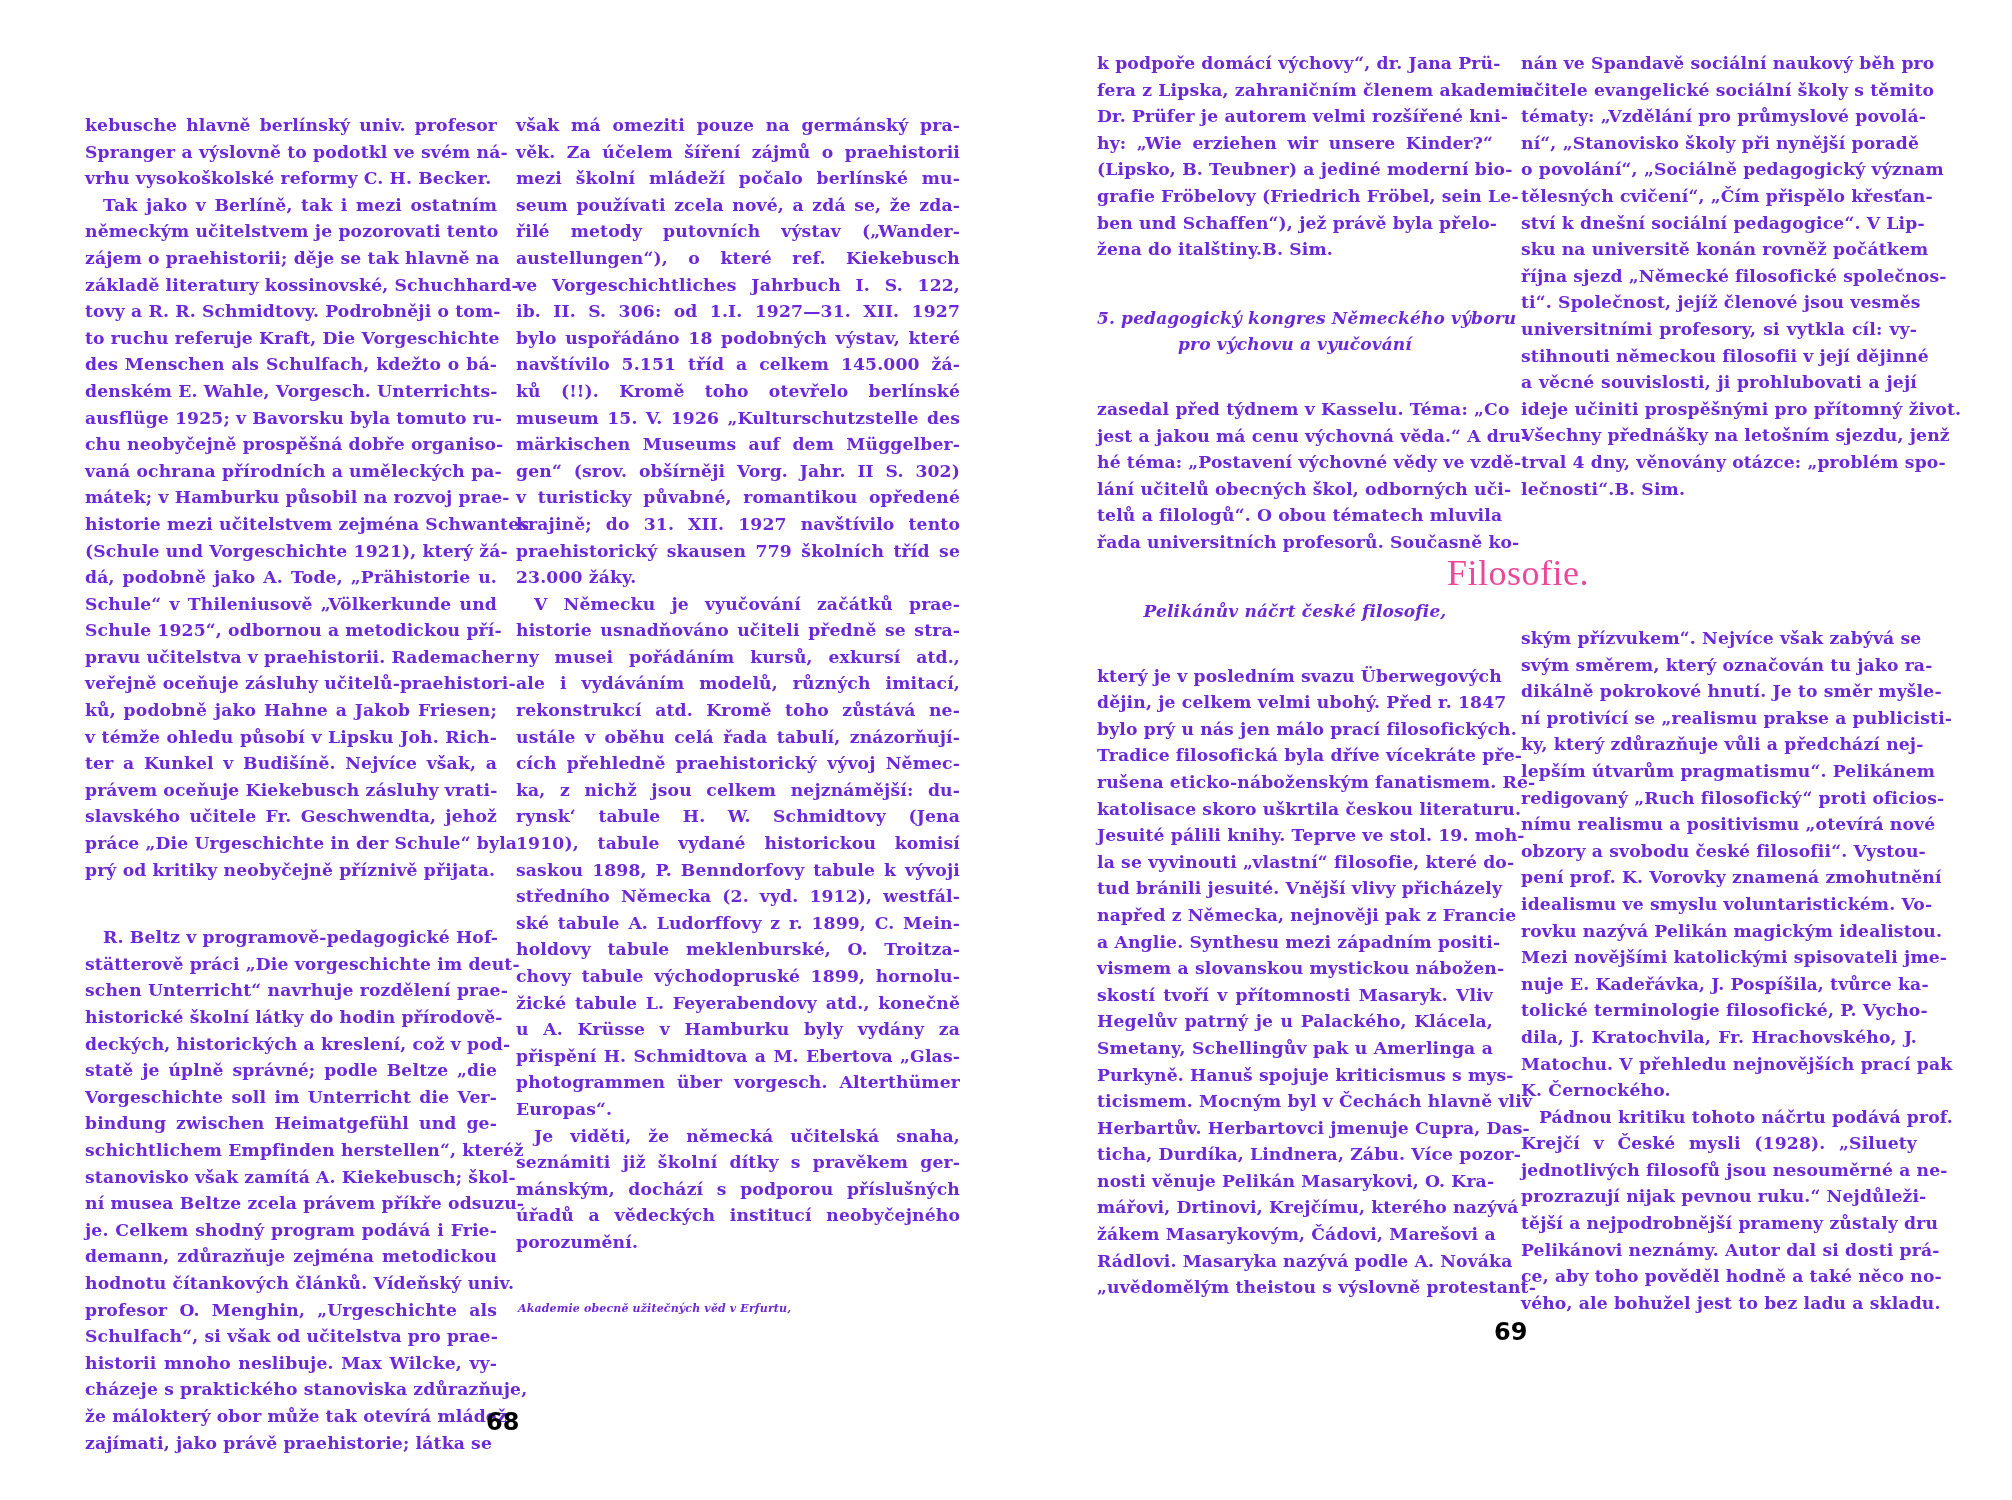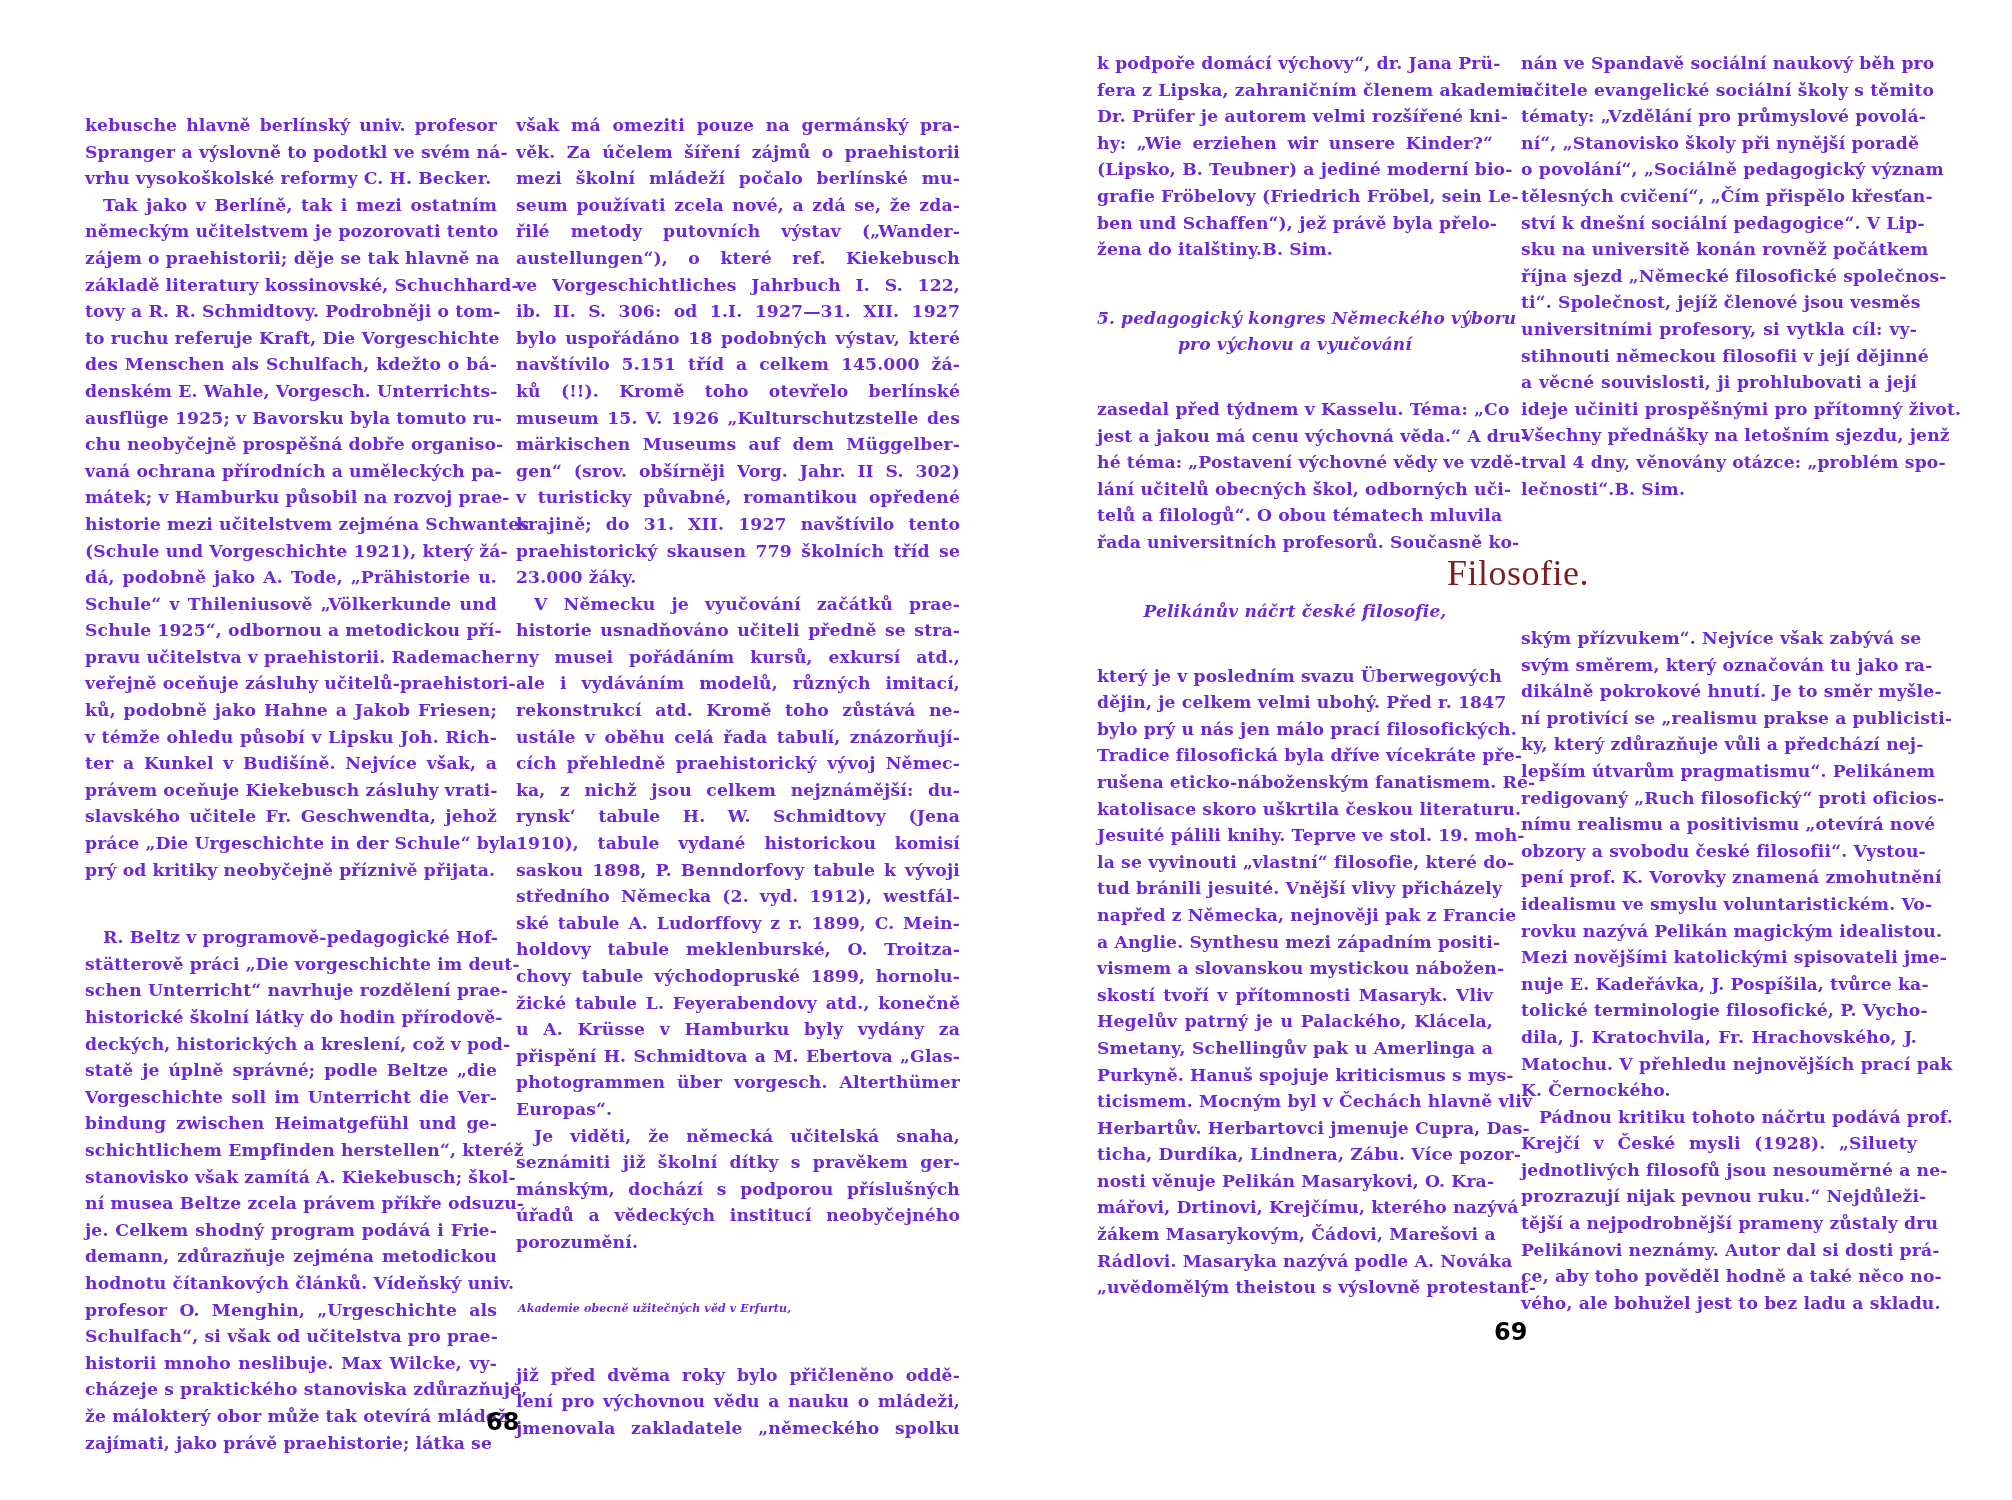--- a/index.html
+++ b/index.html
@@ -12,21 +12,21 @@
   .heading-it { font-style: italic; font-weight: bold; font-family: "DejaVu Serif", serif; font-size: 11px; text-align: center; line-height: 26px; }
   .sig { display: flex; justify-content: flex-start; }
   .sig .name { padding-right: 30px; }
   #col1 { left: 85px; top: 112px; width: 412px; }
   #col2 { left: 516px; top: 112px; width: 444px; }
   #col3 { left: 1097px; top: 50px; width: 396px; }
   #col4 { left: 1521px; top: 50px; width: 396px; }
   #col3b { left: 1097px; top: 598px; width: 396px; }
   #col4b { left: 1521px; top: 625px; width: 396px; }
   #section-title { position: absolute; left: 1447px; top: 552px; font-family: "Liberation Serif", serif;
-                   font-size: 36px; font-weight: normal; letter-spacing: 0.5px; color: #7f1d1d; }
+                   font-size: 36px; font-weight: normal; letter-spacing: 0.5px; color: #ec4899; }
   .pagenum { position: absolute; font-family: "DejaVu Sans", sans-serif; font-weight: bold; font-size: 24px; color: #000000; }
   #pn-left { left: 486px; top: 1408px; }
   #pn-right { left: 1494px; top: 1318px; }
   .gap-m { height: 40px; }
   .center-it { text-align: center; font-style: italic; font-weight: bold; font-size: 17px; }
 </style>
 </head>
 <body>
 
 <div id="col1" class="col">
@@ -135,25 +135,20 @@
         <span class="line" style="text-indent: 18px;">Je viděti, že německá učitelská snaha,</span>
         <span class="line">seznámiti již školní dítky s pravěkem ger-</span>
         <span class="line">mánským, dochází s podporou příslušných</span>
         <span class="line">úřadů a vědeckých institucí neobyčejného</span>
         <span class="line last">porozumění.</span>
       </div>
     </div>
   <div class="gap-m"></div>
   <div class="heading-it" style="text-align:left;padding-left:2px;">Akademie obecně užitečných věd v Erfurtu,</div>
   <div class="gap-m"></div>
-  <div>
-      <span class="line">již před dvěma roky bylo přičleněno oddě-</span>
-      <span class="line">lení pro výchovnou vědu a nauku o mládeži,</span>
-      <span class="line">jmenovala zakladatele „německého spolku</span>
-    </div>
 </div>
 
 <div id="pn-left" class="pagenum">68</div>
 
 <div id="col3" class="col">
   <div>
       <span class="line">k podpoře domácí výchovy“, dr. Jana Prü-</span>
       <span class="line">fera z Lipska, zahraničním členem akademie.</span>
       <span class="line">Dr. Prüfer je autorem velmi rozšířené kni-</span>
       <span class="line">hy: „Wie erziehen wir unsere Kinder?“</span>

